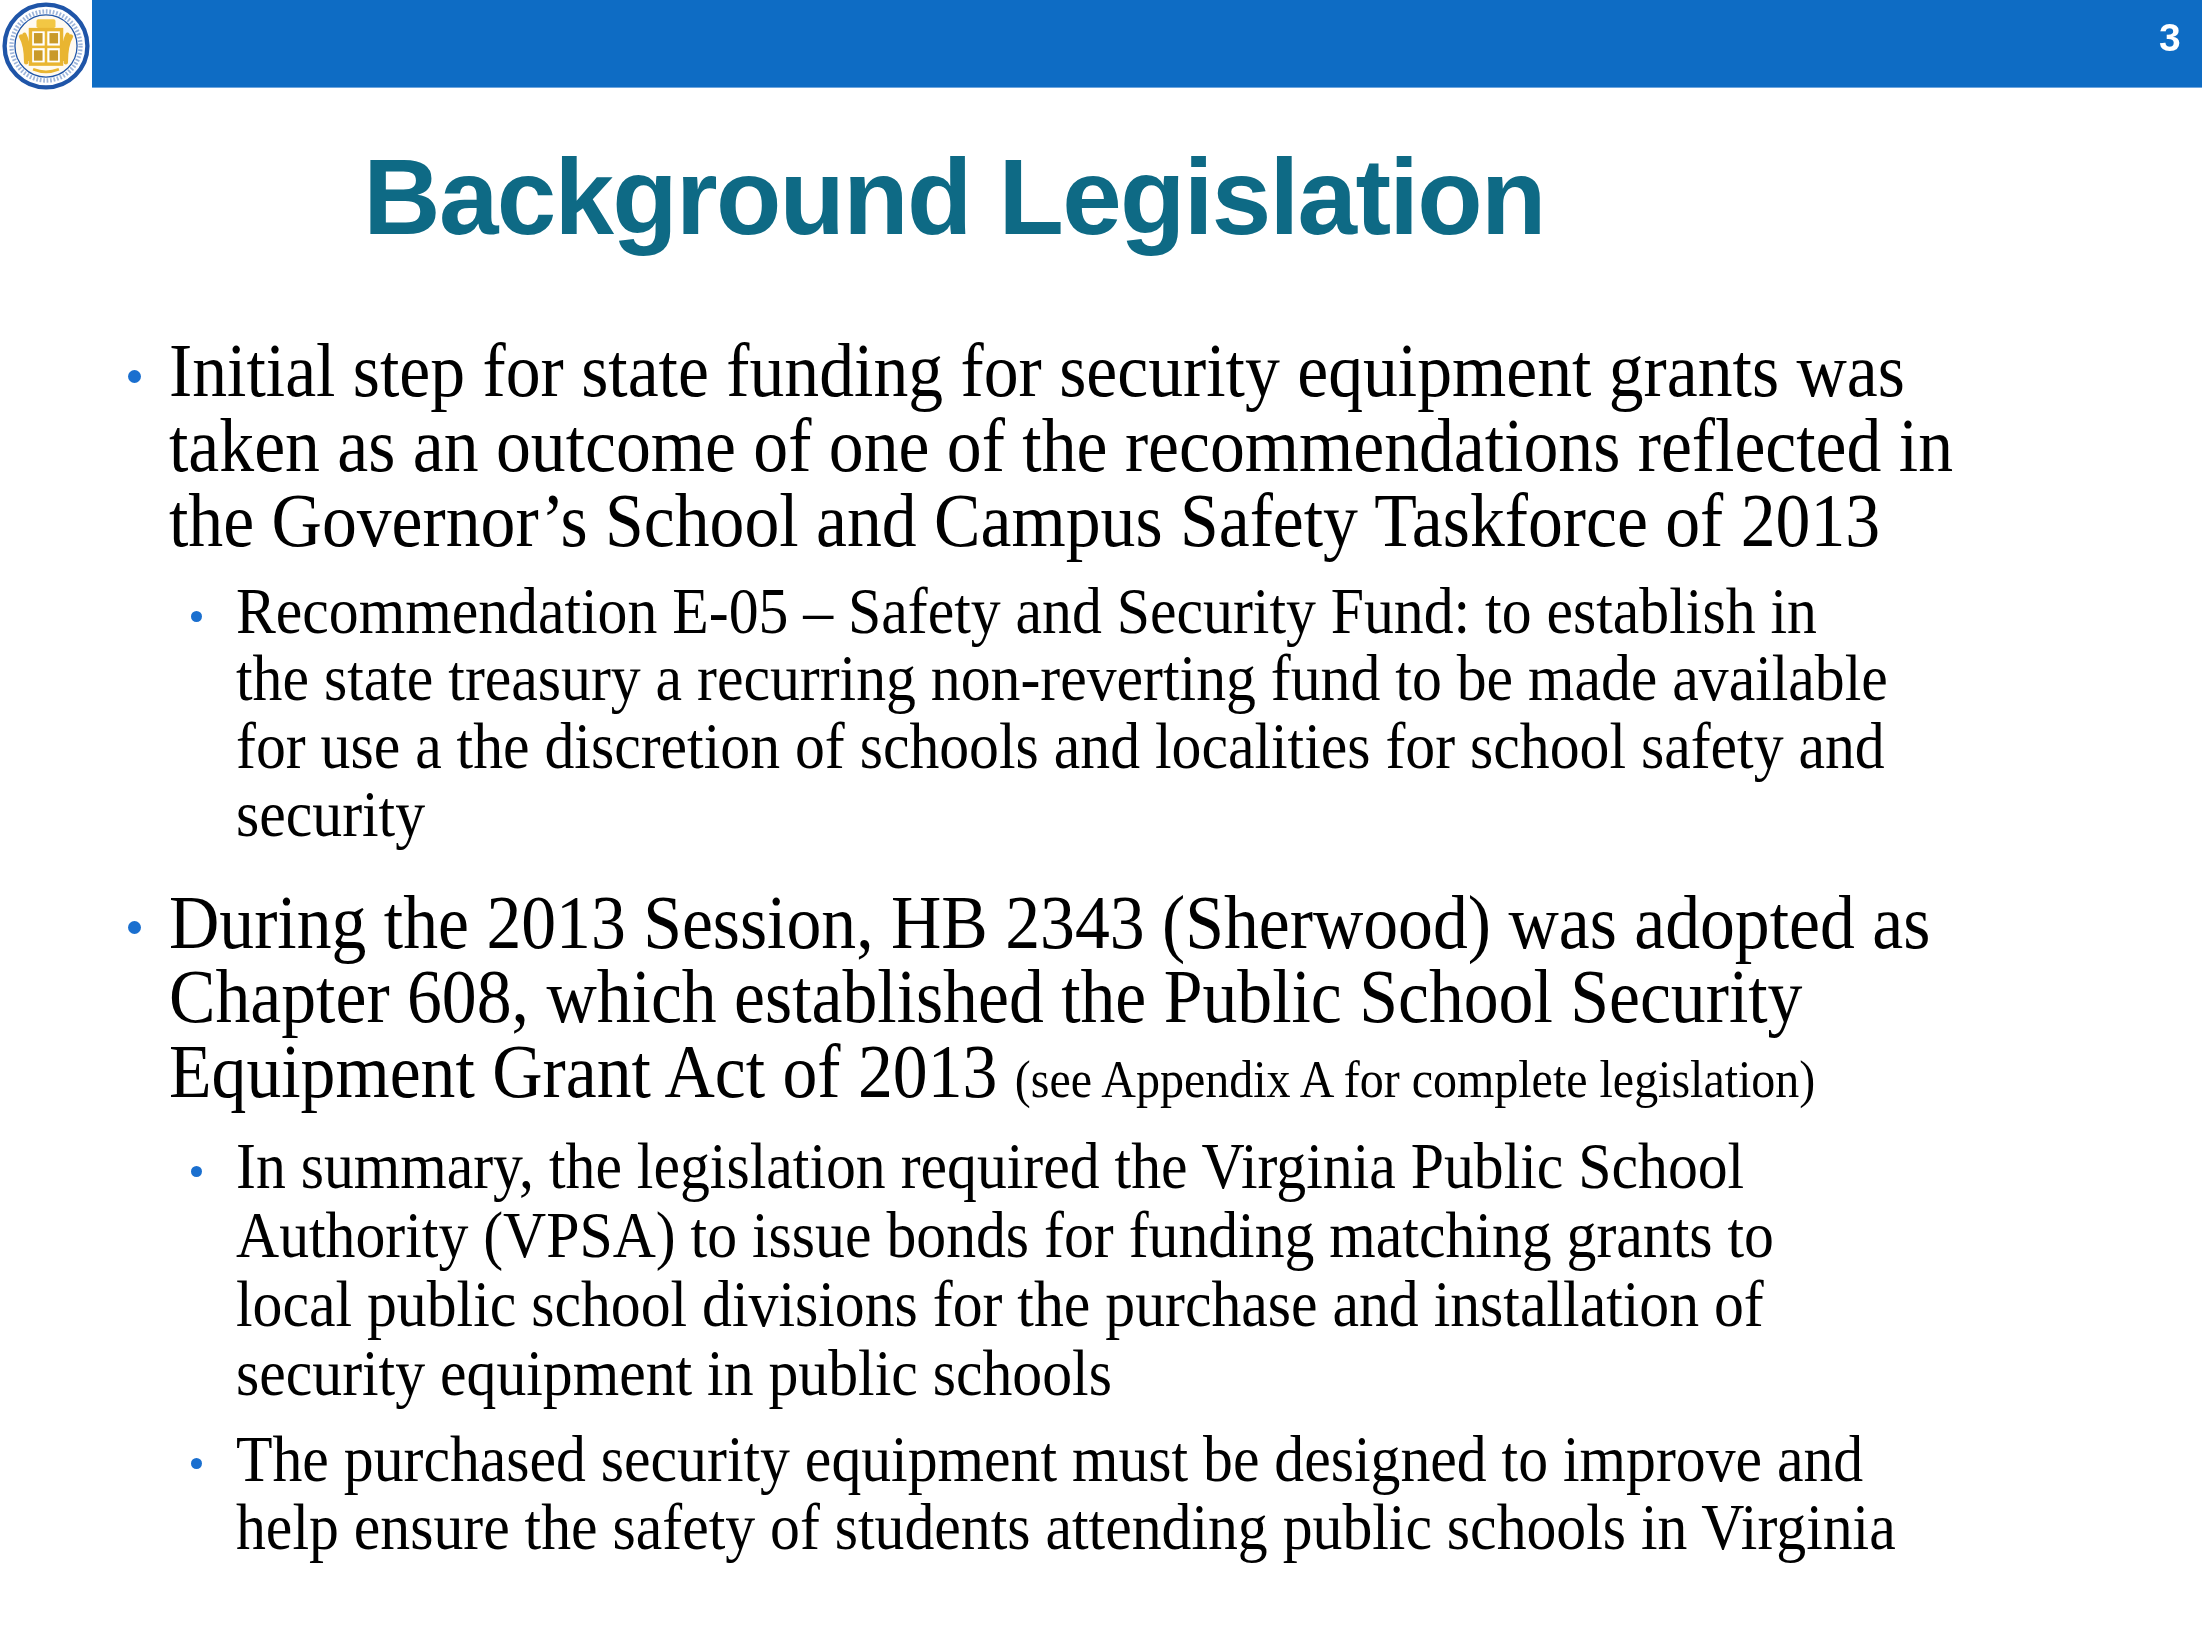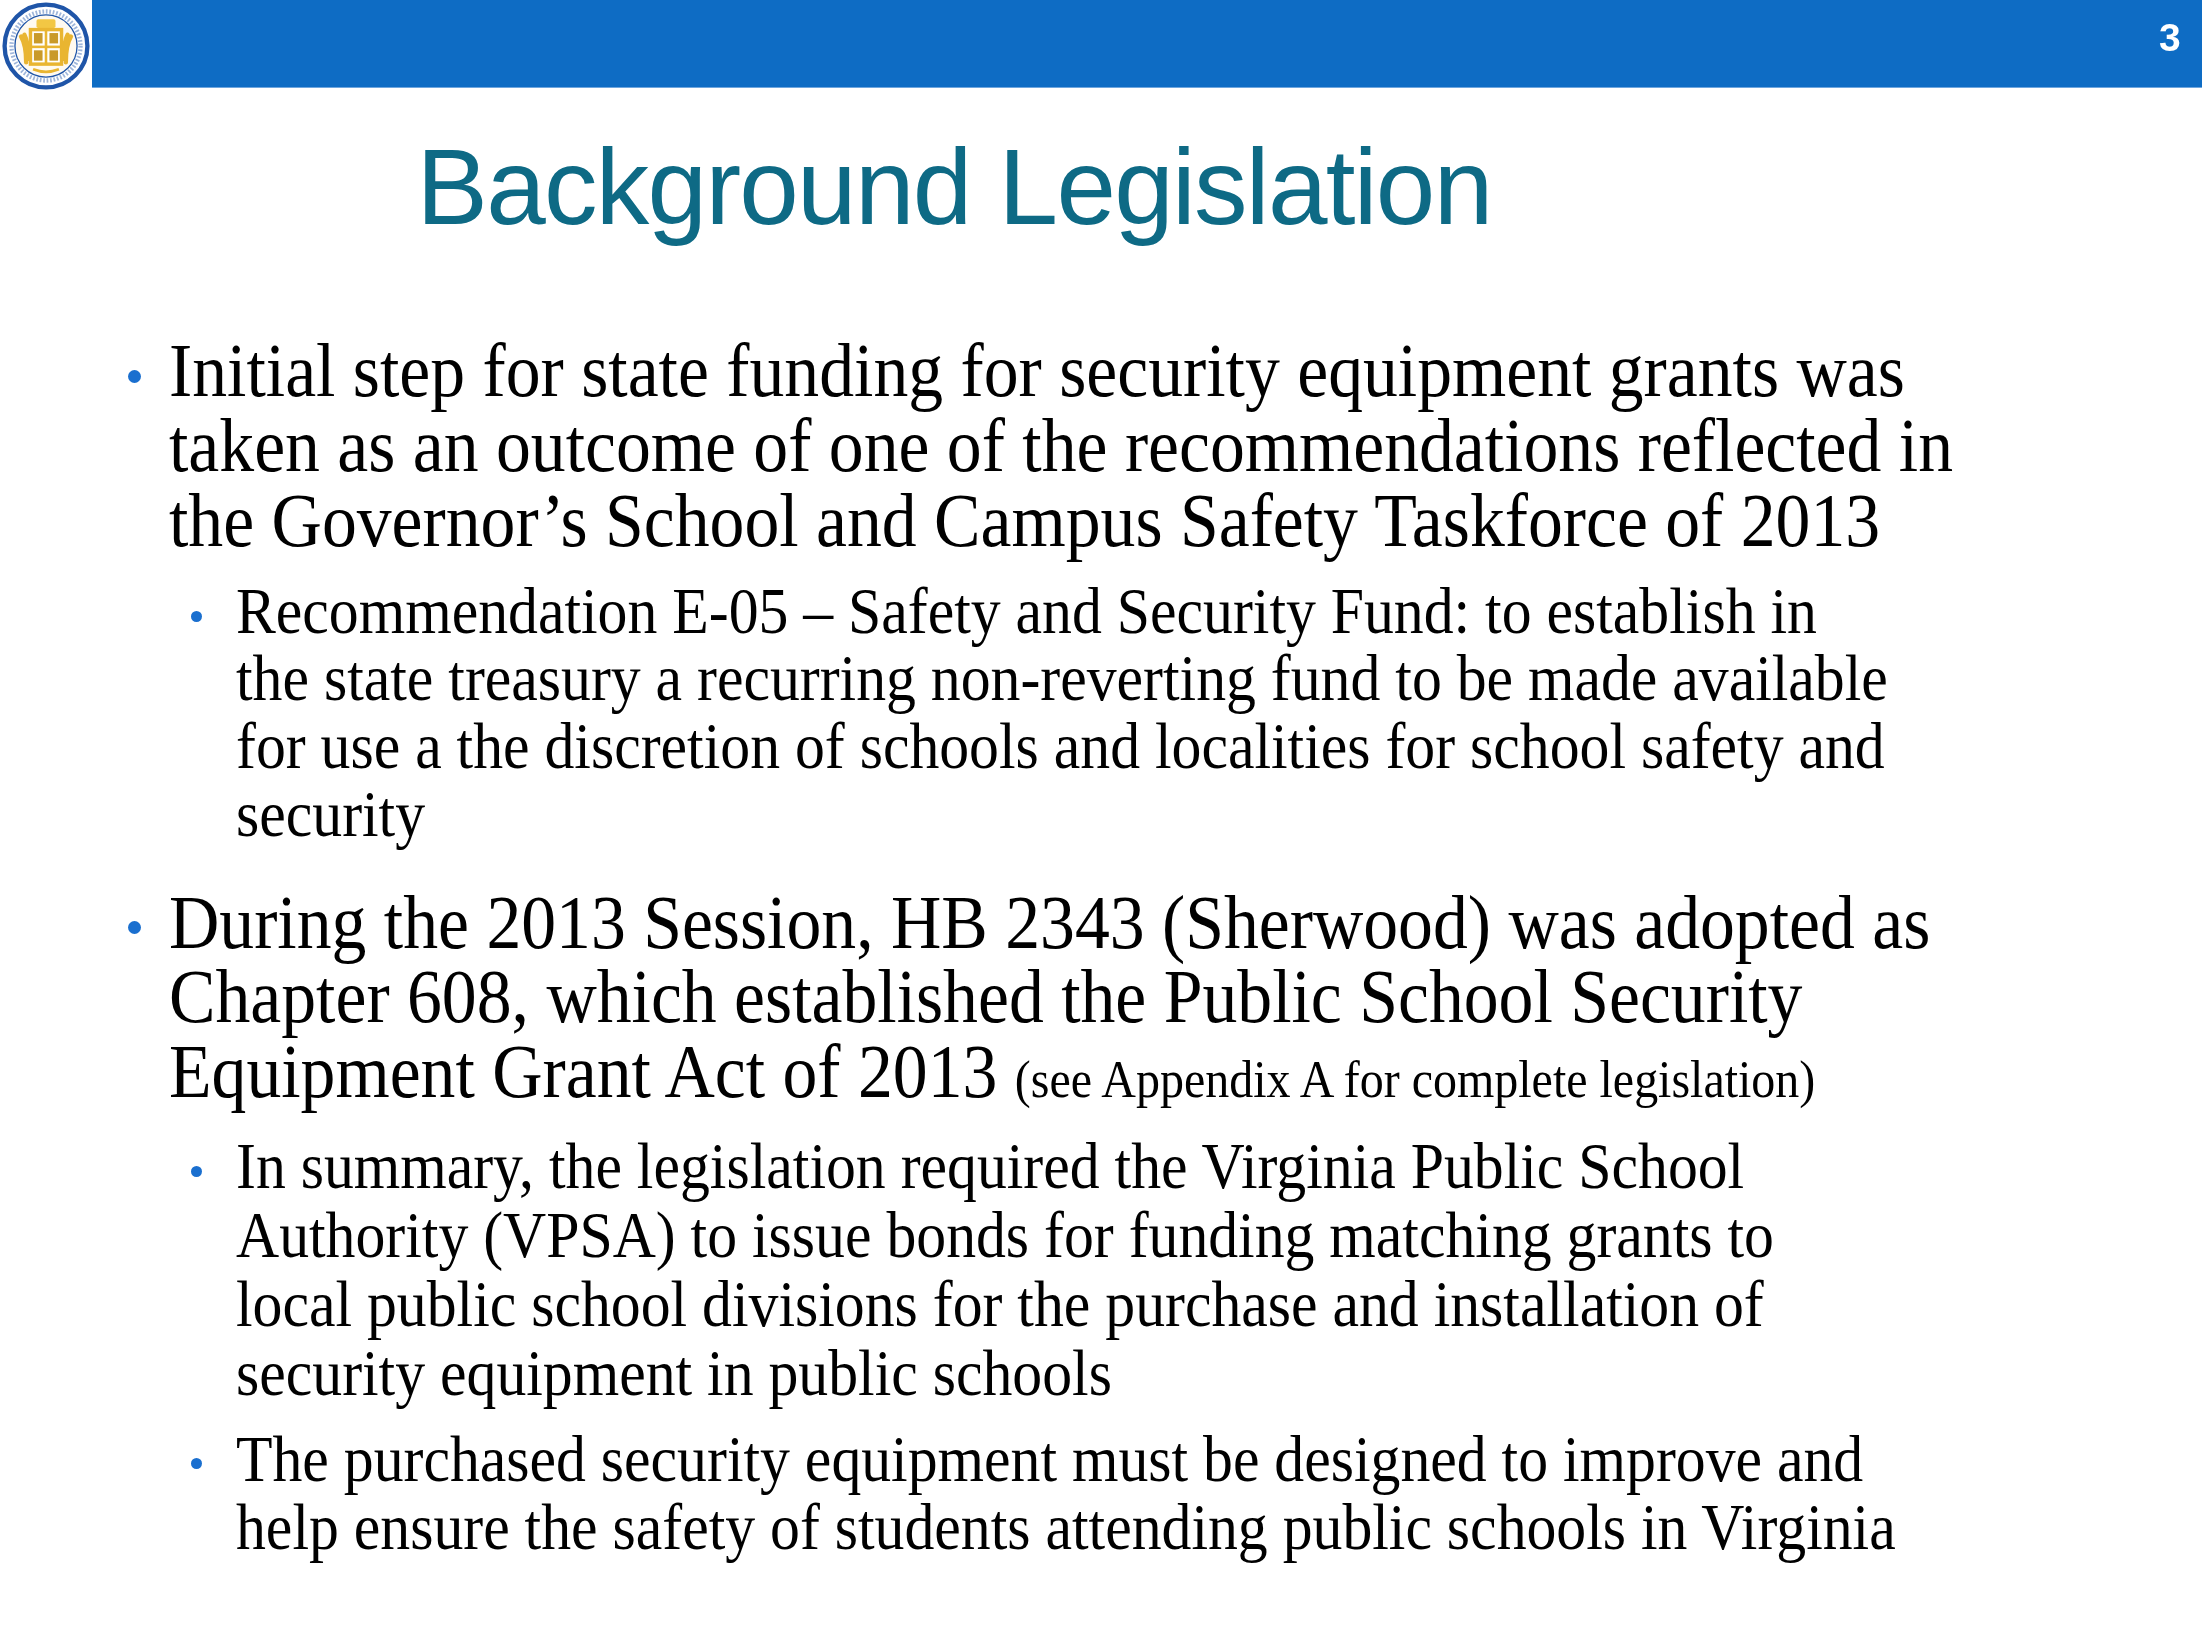--- a/index.html
+++ b/index.html
@@ -14,22 +14,22 @@
     }
     .page-number {
       position: absolute; right: 22.4px; top: 15.5px;
       font-family: "Liberation Sans", sans-serif; font-weight: bold;
       font-size: 39px; line-height: 43px; color: #ffffff;
     }
     .seal {
       position: absolute; left: 1.7px; top: 1.7px; width: 88px; height: 88px;
     }
     .title {
-      position: absolute; left: 0; top: 123px; width: 1908px; text-align: center;
-      font-family: "Liberation Sans", sans-serif; font-weight: normal;
+      position: absolute; left: 0; top: 133px; width: 1908px; text-align: center;
+      font-family: "Liberation Sans", sans-serif; font-weight: bold;
       font-size: 107px; line-height: 129px; color: #0e6a85;
       letter-spacing: -1.7px;
     }
     .line {
       position: absolute; white-space: nowrap;
       font-family: "Liberation Serif", serif; color: #000000;
       transform-origin: 0 0;
     }
     .l1 { font-size: 77px; line-height: 77px; transform: scaleX(0.905); }
     .l2 { font-size: 66px; line-height: 66px; transform: scaleX(0.905); }

